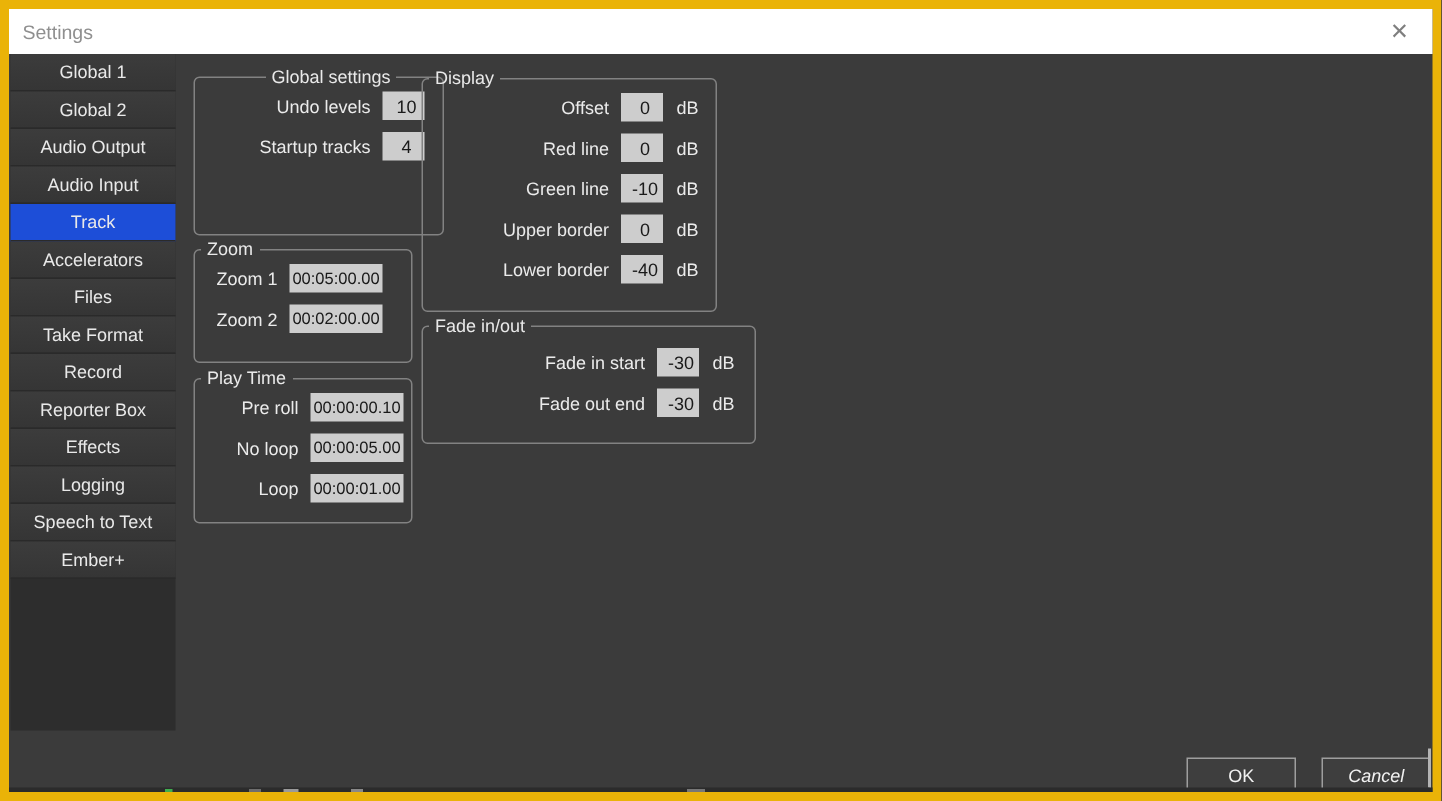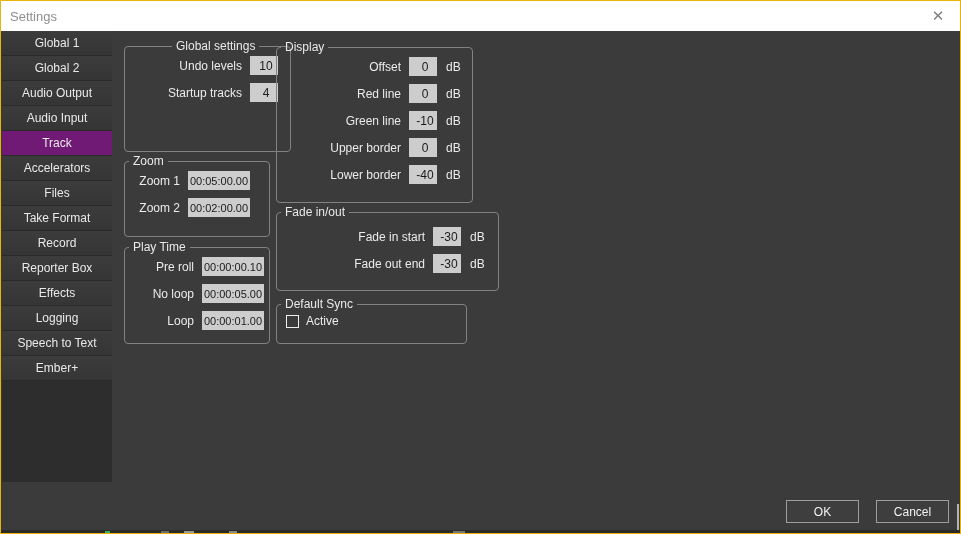--- a/index.html
+++ b/index.html
@@ -5,21 +5,21 @@
   html,body { margin:0; padding:0; }
   body {
     width:961px; height:534px;
     background:#3b3b3b;
     font-family:"Liberation Sans", sans-serif;
     position:relative; overflow:hidden;
     -webkit-font-smoothing:antialiased;
   }
   .window {
     position:absolute; inset:0;
-    border:1px solid #eab308;
+    border:6px solid #eab308;
     box-sizing:border-box;
     background:#3b3b3b;
   }
   
   .titlebar {
     position:absolute; left:0; top:0; right:0; height:30px;
     background:#ffffff;
     display:flex; align-items:center;
   }
   .titlebar .title {
@@ -36,21 +36,21 @@
     background:#2d2d2d;
   }
   .side-item {
     height:25px; line-height:24px; text-align:center;
     font-size:12px; color:#e9e9e9;
     background:#383838;
     border-bottom:1px solid #2a2a2a;
     box-sizing:border-box; cursor:pointer;
     background:linear-gradient(#3c3c3c,#353535);
   }
-  .side-item.selected { background:#701a75; }
+  .side-item.selected { background:#1d4ed8; }
   
   fieldset.group {
     position:absolute; margin:0; padding:0 0 0 0;
     border:1px solid #828282; border-radius:4px;
     box-sizing:border-box; background:transparent;
   }
   fieldset.group legend {
     font-size:12px; color:#e9e9e9; padding:0 4px; margin-left:4px;
     white-space:nowrap;
   }
@@ -90,21 +90,21 @@
   .chk-label { font-size:12px; color:#ebebeb; }
   
   .dlg-btn {
     position:absolute; top:499px; width:73px; height:23px;
     background:#3e3e3e; border:1px solid #9e9e9e;
     color:#f2f2f2; font-size:12px;
     font-family:"Liberation Sans", sans-serif;
     cursor:pointer; padding:0;
   }
   #btn-ok { left:785px; }
-  #btn-cancel { left:875px; }
+  #btn-cancel { left:875px;font-style:italic; }
   
   .bottom-strip {
     position:absolute; left:0; right:0; bottom:0; height:3px;
     background:#2b2b2b;
   }
   .speck { position:absolute; bottom:0; height:2px; }
   .right-sliver {
     position:absolute; right:1px; bottom:3px; width:2px; height:26px;
     background:#b3b3b3;
   }
@@ -212,27 +212,20 @@
       <input class="fld num" type="text" value="-30" style="">
       <span class="unit">dB</span>
     </div>
     <div class="frow">
       <span class="flabel">Fade out end</span>
       <input class="fld num" type="text" value="-30" style="">
       <span class="unit">dB</span>
     </div>
   </fieldset>
 
-  <fieldset class="group" id="grp-sync">
-    <legend>Default Sync</legend>
-    <div class="check-row">
-      <input class="chk" type="checkbox" style="">
-      <span class="chk-label">Active</span>
-    </div>
-  </fieldset>
 
   <button class="dlg-btn" id="btn-ok">OK</button>
   <button class="dlg-btn" id="btn-cancel">Cancel</button>
 
   <div class="right-sliver"></div>
   <div class="bottom-strip">
     <span class="speck" style="left:104px;width:5px;background:#3fae4e;"></span>
     <span class="speck" style="left:160px;width:8px;background:#6e6e6e;"></span>
     <span class="speck" style="left:183px;width:10px;background:#9a9a9a;"></span>
     <span class="speck" style="left:228px;width:8px;background:#888888;"></span>

